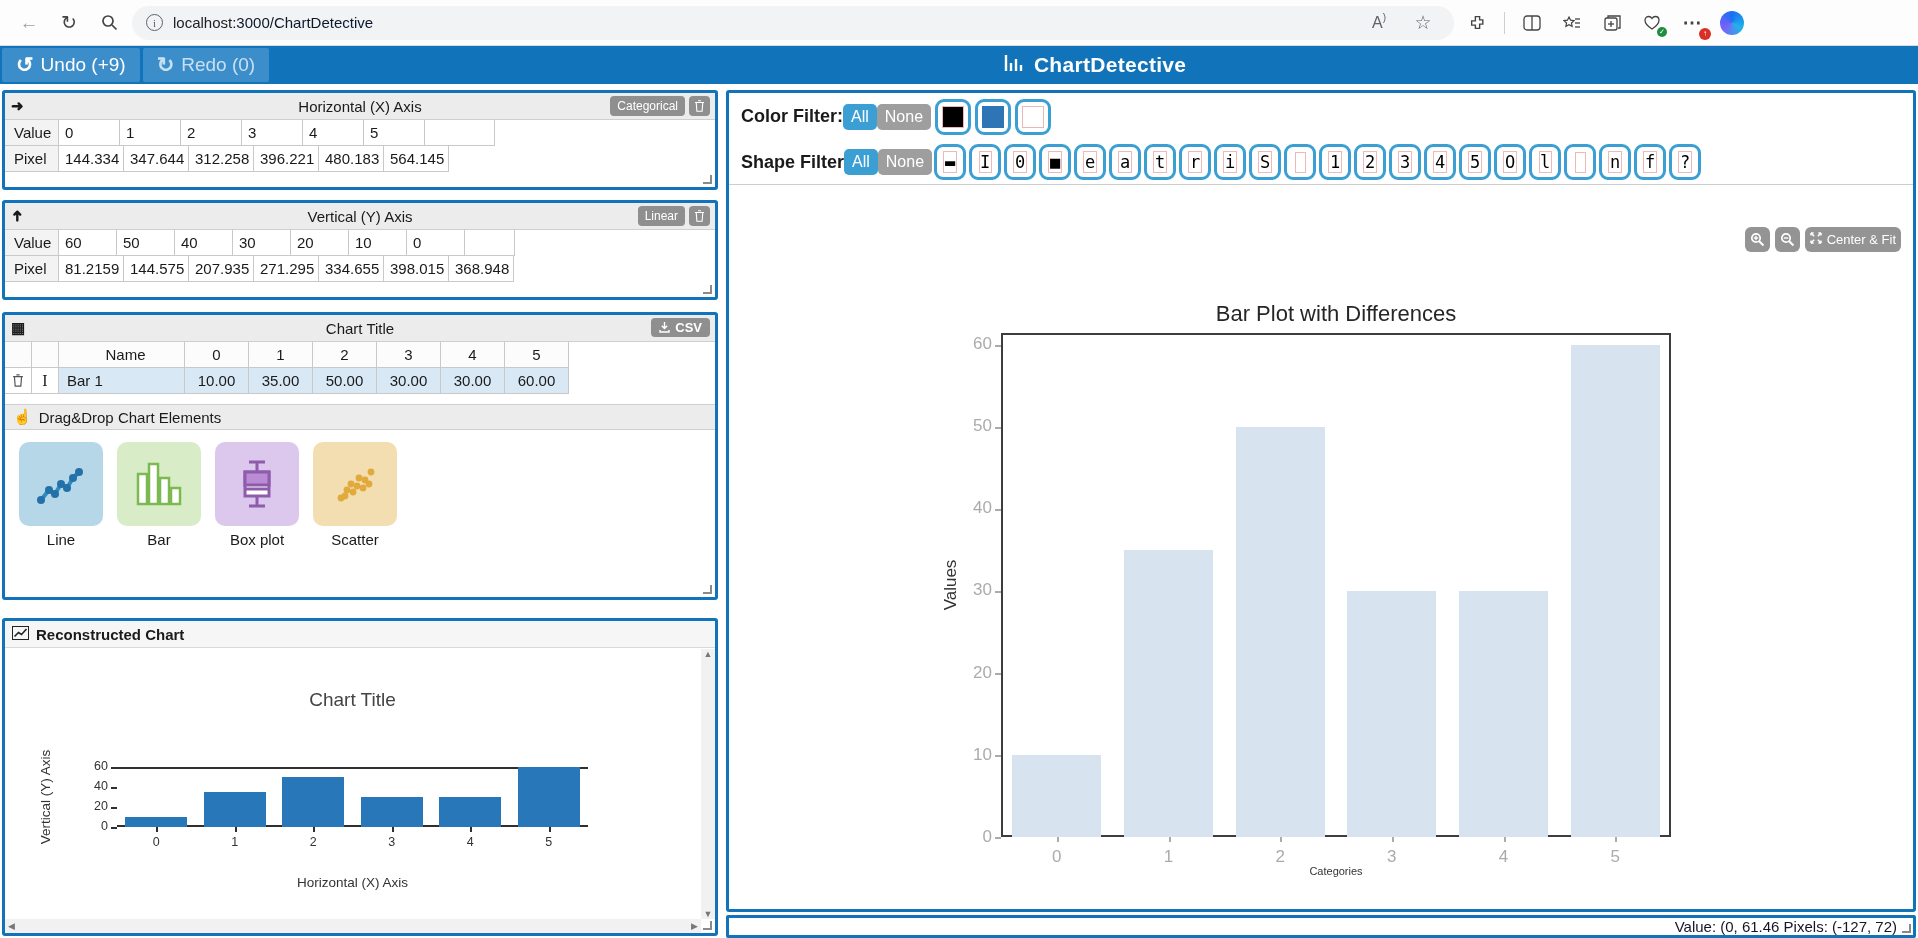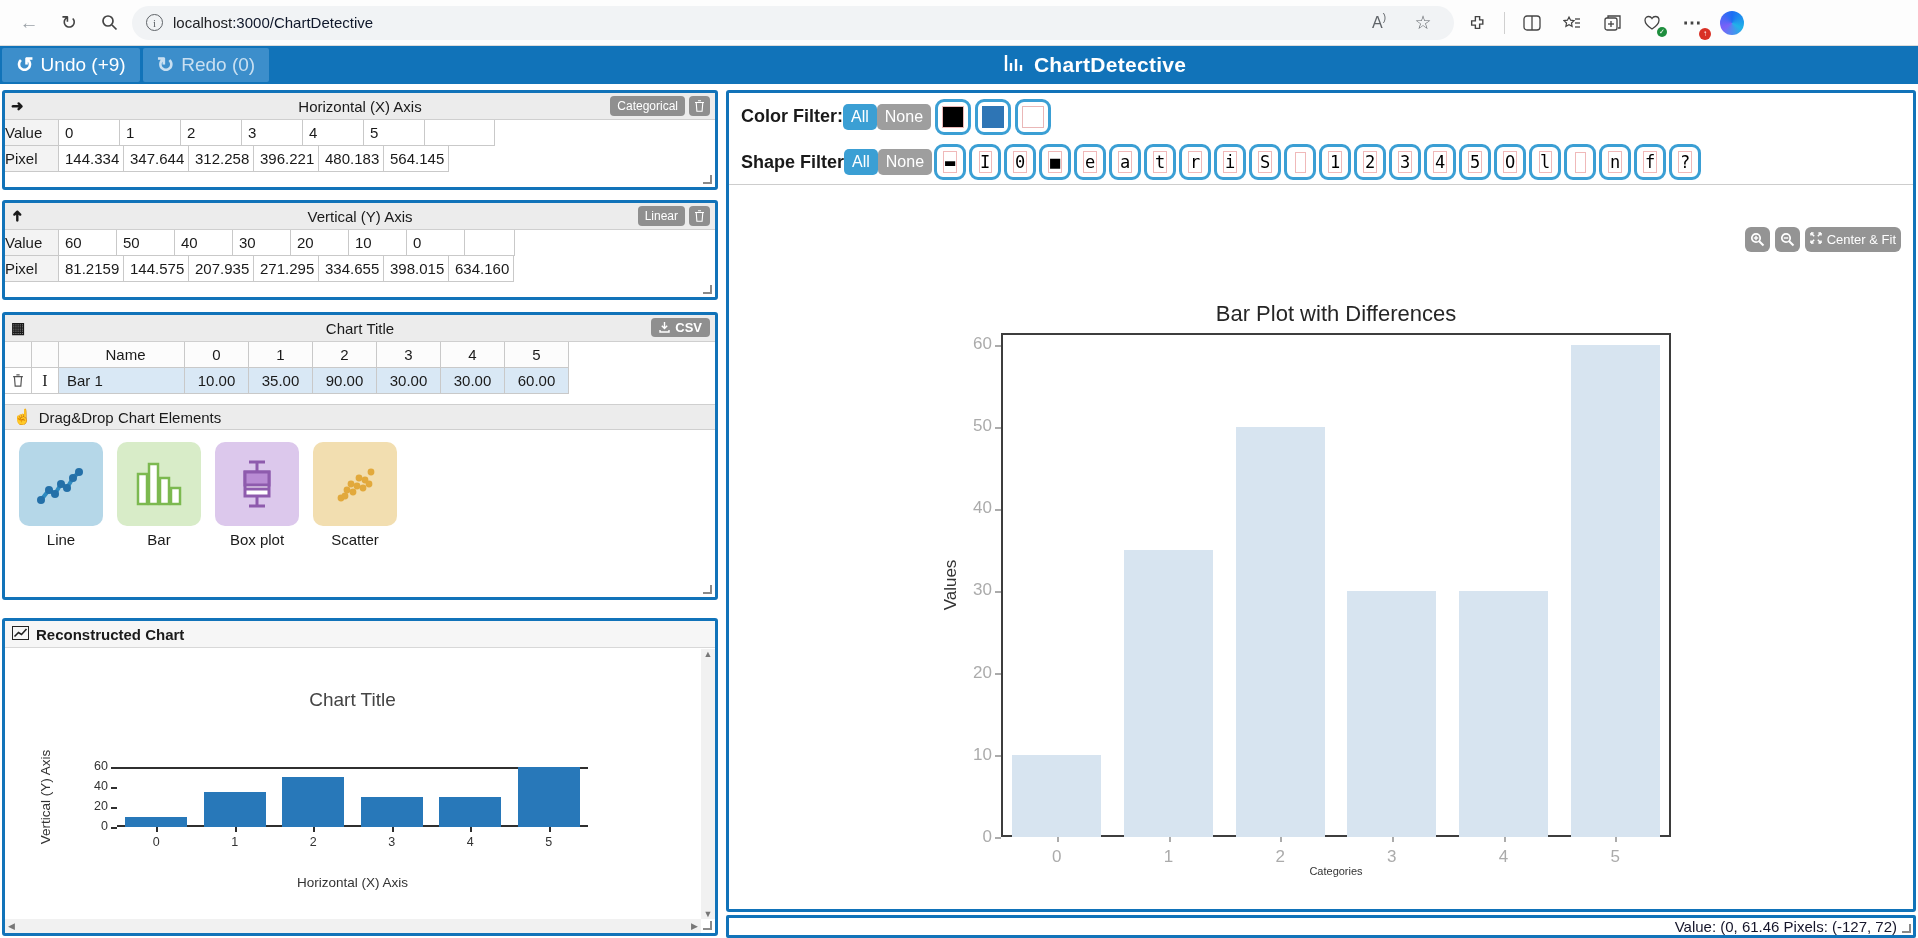--- a/index.html
+++ b/index.html
@@ -30,21 +30,21 @@
 .panel{position:absolute;border:3px solid var(--accent);border-radius:3px;background:#fff;overflow:hidden}
 .phead{position:relative;height:27px;background:#ececec;border-bottom:1px solid #cfcfcf;display:flex;align-items:center;padding:0 6px;font-size:15px}
 .phead .ctitle{position:absolute;left:0;right:0;text-align:center;font-size:15px}
 .phead .hicon{font-size:15px;font-weight:bold;z-index:2}
 .hright{position:absolute;right:5px;top:3px;display:flex;gap:4px;z-index:2}
 .badge{background:#8f8f8f;color:#fff;font-size:12px;padding:2px 7px;border-radius:4px;line-height:16px}
 .sqbtn{width:21px;height:20px;background:#8f8f8f;border:none;border-radius:4px;color:#fff;display:flex;align-items:center;justify-content:center;cursor:pointer}
 .rsz{position:absolute;right:3px;bottom:3px;width:9px;height:9px;border-right:2px solid #8a8a8a;border-bottom:2px solid #8a8a8a}
 
 .trow{display:flex;height:26px;font-size:15px}
-.trow .lbl{width:54px;background:#f3f3f3;border-right:1px solid #c9c9c9;border-bottom:1px solid #c9c9c9;display:flex;align-items:center;flex:0 0 auto}
+.trow .lbl{width:54px;background:#f3f3f3;border-right:1px solid #c9c9c9;border-bottom:1px solid #c9c9c9;display:flex;align-items:center;padding-left:9px;flex:0 0 auto}
 .trow .cell{border-right:1px solid #c9c9c9;border-bottom:1px solid #c9c9c9;display:flex;align-items:center;padding-left:6px;flex:0 0 auto;background:#fff}
 
 .strow{display:flex;font-size:15px}
 .strow .sc{border-right:1px solid #c9c9c9;border-bottom:1px solid #c9c9c9;display:flex;align-items:center;justify-content:center;flex:0 0 auto;height:26px}
 .strow .ic{width:27px}
 .strow .nm{width:126px;justify-content:flex-start;padding-left:8px}
 .strow .num{width:64px}
 .strow.shead .sc{background:#fcfcfc}
 .strow.sdata .hl{background:var(--row-hl)}
 .csvbtn{background:#8f8f8f;border:none;color:#fff;font-size:13px;font-weight:bold;padding:2px 8px;border-radius:4px;display:flex;align-items:center;gap:5px;cursor:pointer}
@@ -226,21 +226,21 @@
       <div class="cell" style="width: 50px;"></div>
     </div>
   <div class="trow" id="yaxis-prow">
     <div class="lbl">Pixel</div>
   <div class="cell" style="width: 65px;">81.2159</div>
       <div class="cell" style="width: 65px;">144.575</div>
       <div class="cell" style="width: 65px;">207.935</div>
       <div class="cell" style="width: 65px;">271.295</div>
       <div class="cell" style="width: 65px;">334.655</div>
       <div class="cell" style="width: 65px;">398.015</div>
-      <div class="cell" style="width: 65px;">634.160</div>
+      <div class="cell" style="width: 65px;">368.948</div>
     </div>
   <div class="rsz"></div>
 </section>
 
 <section class="panel" id="panel-data" style="left:2px;top:312px;width:716px;height:288px">
   <div class="phead">
     <span class="ctitle">Chart Title</span>
     <span class="hicon">▦</span>
     <span class="hright">
       <button class="csvbtn">
@@ -266,21 +266,21 @@
   <div class="strow sdata" id="series-row">
     <div class="sc ic">
       <svg width="12" height="13" viewBox="0 0 11 12">
           <path d="M1 2.5h9M4 .8h3M2.2 2.5l.7 8.7h5.2l.7-8.7" fill="none" stroke="#555" stroke-width="1.1"></path>
         </svg>
     </div>
     <div class="sc ic" style="font-family:'Liberation Serif',serif;font-size:16px">I</div>
     <div class="sc nm hl">Bar 1</div>
   <div class="sc num hl">10.00</div>
       <div class="sc num hl">35.00</div>
-      <div class="sc num hl">90.00</div>
+      <div class="sc num hl">50.00</div>
       <div class="sc num hl">30.00</div>
       <div class="sc num hl">30.00</div>
       <div class="sc num hl">60.00</div>
     </div>
   <div class="dndhead">
     <span>☝</span>
     <span>Drag&amp;Drop Chart Elements</span>
   </div>
   <div class="tiles" id="tiles">
       <div class="tilebox">

